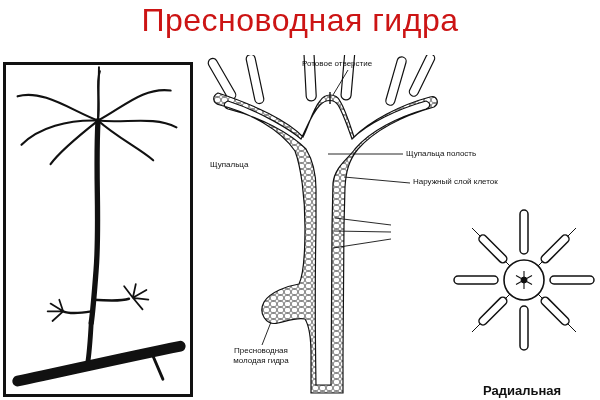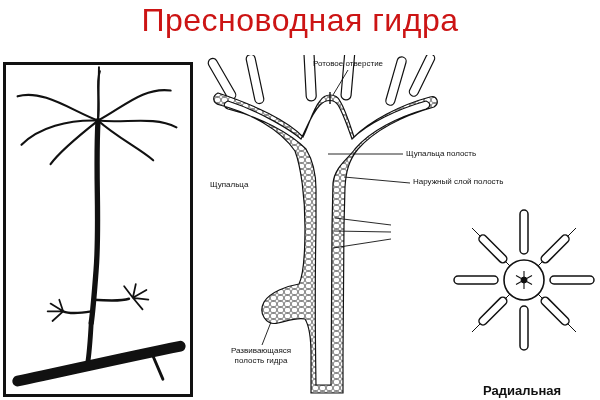--- a/index.html
+++ b/index.html
@@ -6,22 +6,22 @@
   .page{position:relative;width:600px;height:400px;background:#ffffff;overflow:hidden;
         font-family:"Liberation Sans",sans-serif;color:#111;}
   .title{position:absolute;left:0;top:2px;width:100%;text-align:center;
          font-size:32px;font-weight:400;color:#cc1414;letter-spacing:0.5px;}
   .sketch-panel{position:absolute;left:3px;top:62px;width:190px;height:335px;
                 border:3px solid #111;box-sizing:border-box;background:#fff;}
   .sketch-panel svg{display:block;width:100%;height:100%;}
   .anatomy-svg{position:absolute;left:200px;top:55px;width:250px;height:345px;}
   .radial-svg{position:absolute;left:450px;top:180px;width:148px;height:200px;}
   .lbl{position:absolute;font-size:8px;line-height:1.2;color:#111;}
-  .lbl-mouth{left:302px;top:59px;width:92px;text-align:center;}
-  .lbl-tentacles{left:210px;top:180px;text-align:center;}
+  .lbl-mouth{left:302px;top:59px;width:92px;}
+  .lbl-tentacles{left:210px;top:160px;text-align:center;}
   .lbl-cavity{left:406px;top:149px;white-space:nowrap;}
   .lbl-outer{left:413px;top:177px;white-space:nowrap;}
   .lbl-inner{left:392px;top:219px;width:52px;text-align:center;}
   .lbl-bud{left:221px;top:346px;width:80px;text-align:center;}
   .lbl-radial{left:452px;top:383px;width:140px;text-align:center;
               font-weight:bold;font-size:13px;}
 </style>
 </head>
 <body>
 
@@ -141,17 +141,17 @@
         <line x1="74" y1="91" x2="74" y2="109"></line>
         <line x1="66" y1="95.5" x2="82" y2="104.5"></line>
         <line x1="66" y1="104.5" x2="82" y2="95.5"></line>
       </g>
     </g>
   </svg>
 
   <div class="lbl lbl-mouth">Ротовое отверстие</div>
   <div class="lbl lbl-tentacles">Щупальца</div>
   <div class="lbl lbl-cavity">Щупальца полость</div>
-  <div class="lbl lbl-outer">Наружный слой полость</div>
-  <div class="lbl lbl-bud">Развивающаяся полость гидра</div>
+  <div class="lbl lbl-outer">Наружный слой клеток</div>
+  <div class="lbl lbl-bud">Пресноводная молодая гидра</div>
   <div class="lbl lbl-radial">Радиальная симметрия</div>
 
 </div>
 
 </body></html>

